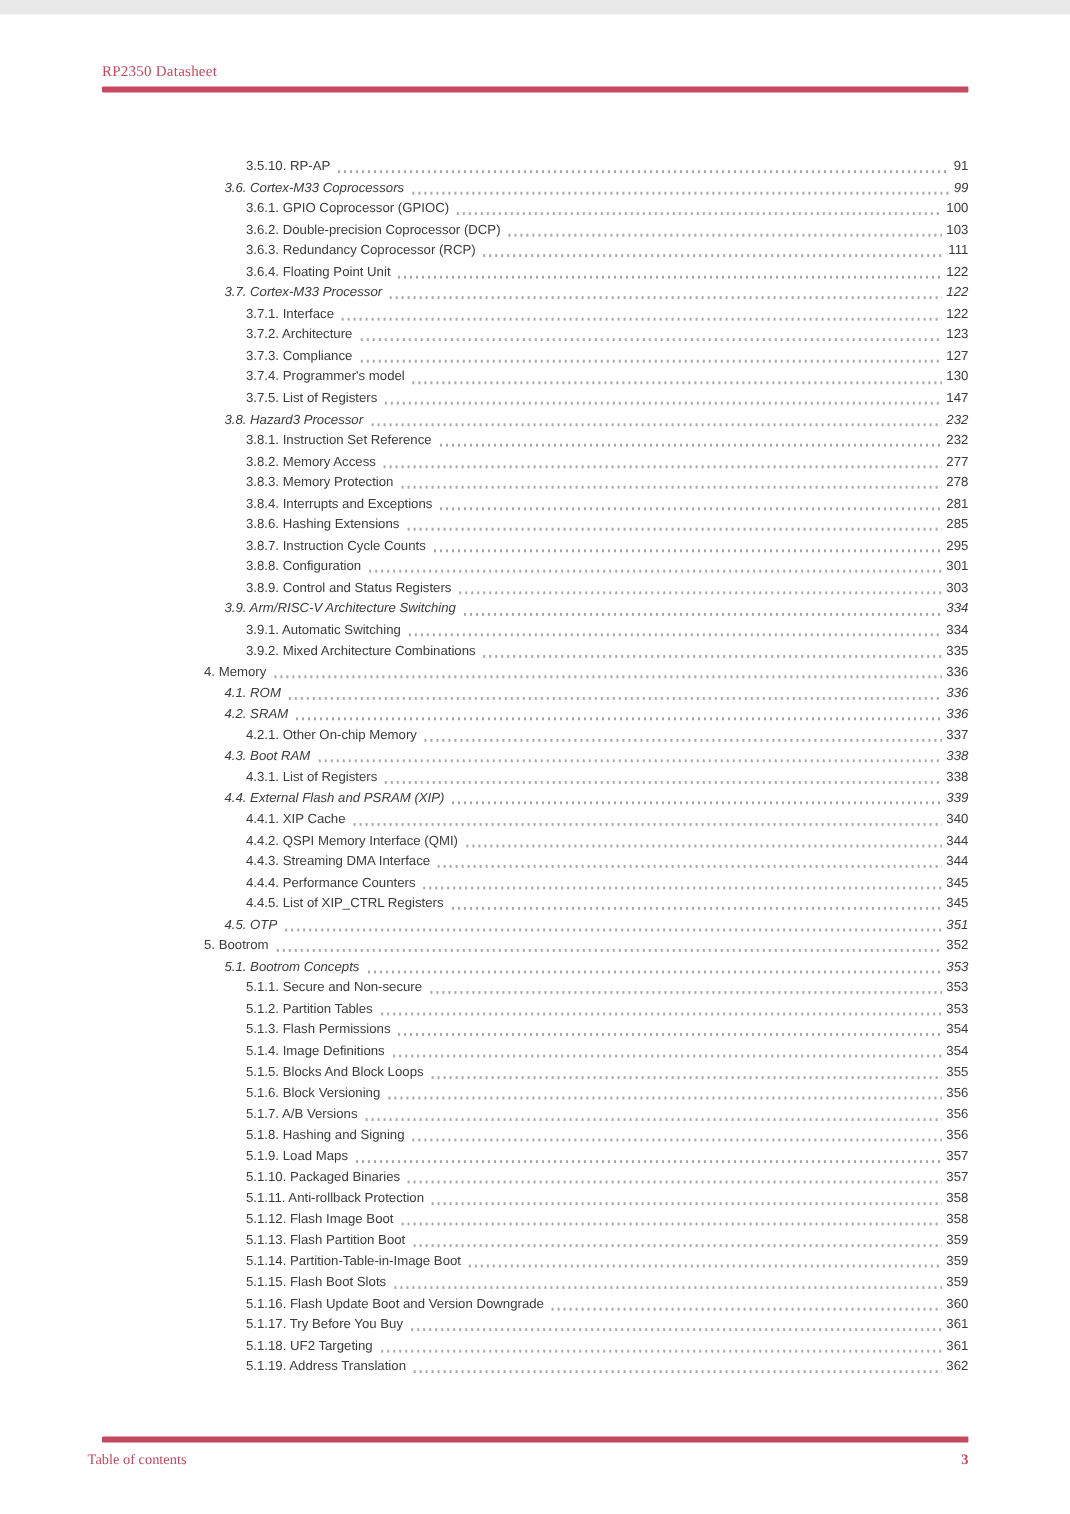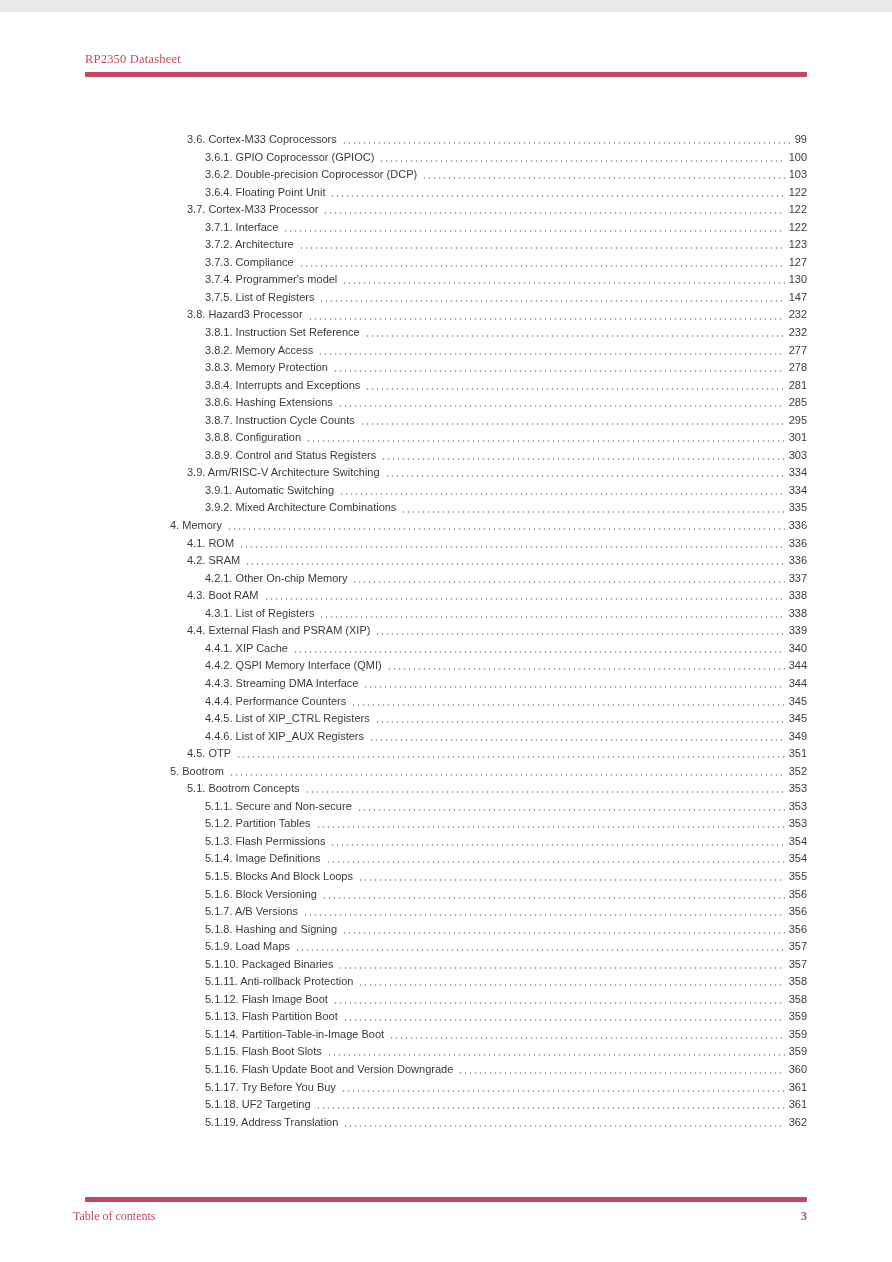--- a/index.html
+++ b/index.html
@@ -43,21 +43,21 @@
     width: 637px;
   }
   .toc-row {
     display: flex;
     height: 17.55px;
     font-size: 11px;
     line-height: 17.55px;
     color: var(--text);
     cursor: pointer;
   }
-  .toc-row.level-1 { padding-left: 17px; }
+  .toc-row.level-1 { padding-left: 17px; font-style: italic; }
   .toc-row.level-2 { padding-left: 35px; }
   .toc-title { white-space: pre; }
   .dots {
     flex: 1;
     margin: 0 4px 3.5px 5px;
     background-image: radial-gradient(circle, var(--dots) 0.9px, transparent 1.15px);
     background-size: 5px 4px;
     background-position: left bottom;
     background-repeat: repeat-x;
   }
@@ -93,34 +93,44 @@
 </style>
 </head>
 <body>
 
 <div class="page">
 
   <div class="header-title">RP2350 Datasheet</div>
   <div class="header-rule"></div>
 
   <div class="toc">
+      <div class="toc-row level-2">
+        <span class="toc-title">3.5.10. RP-AP</span>
+        <span class="dots"></span>
+        <span class="toc-page">91</span>
+      </div>
       <div class="toc-row level-1">
         <span class="toc-title">3.6. Cortex-M33 Coprocessors</span>
         <span class="dots"></span>
         <span class="toc-page">99</span>
       </div>
       <div class="toc-row level-2">
         <span class="toc-title">3.6.1. GPIO Coprocessor (GPIOC)</span>
         <span class="dots"></span>
         <span class="toc-page">100</span>
       </div>
       <div class="toc-row level-2">
         <span class="toc-title">3.6.2. Double-precision Coprocessor (DCP)</span>
         <span class="dots"></span>
         <span class="toc-page">103</span>
+      </div>
+      <div class="toc-row level-2">
+        <span class="toc-title">3.6.3. Redundancy Coprocessor (RCP)</span>
+        <span class="dots"></span>
+        <span class="toc-page">111</span>
       </div>
       <div class="toc-row level-2">
         <span class="toc-title">3.6.4. Floating Point Unit</span>
         <span class="dots"></span>
         <span class="toc-page">122</span>
       </div>
       <div class="toc-row level-1">
         <span class="toc-title">3.7. Cortex-M33 Processor</span>
         <span class="dots"></span>
         <span class="toc-page">122</span>
@@ -262,25 +272,20 @@
       </div>
       <div class="toc-row level-2">
         <span class="toc-title">4.4.4. Performance Counters</span>
         <span class="dots"></span>
         <span class="toc-page">345</span>
       </div>
       <div class="toc-row level-2">
         <span class="toc-title">4.4.5. List of XIP_CTRL Registers</span>
         <span class="dots"></span>
         <span class="toc-page">345</span>
-      </div>
-      <div class="toc-row level-2">
-        <span class="toc-title">4.4.6. List of XIP_AUX Registers</span>
-        <span class="dots"></span>
-        <span class="toc-page">349</span>
       </div>
       <div class="toc-row level-1">
         <span class="toc-title">4.5. OTP</span>
         <span class="dots"></span>
         <span class="toc-page">351</span>
       </div>
       <div class="toc-row level-0">
         <span class="toc-title">5. Bootrom</span>
         <span class="dots"></span>
         <span class="toc-page">352</span>

